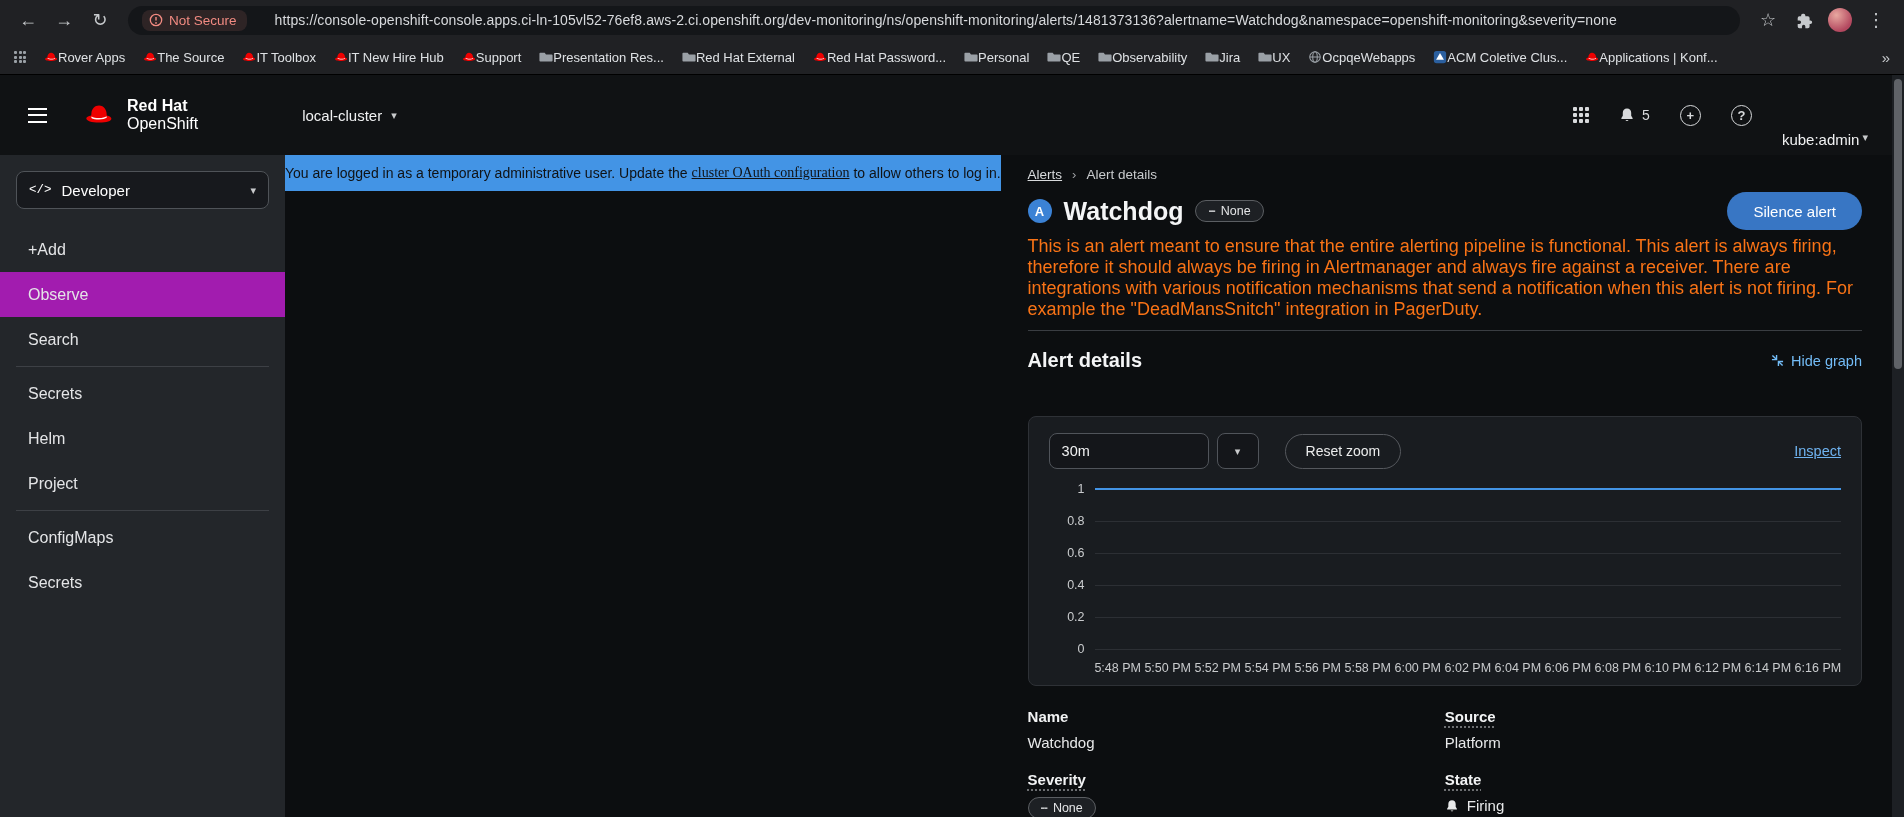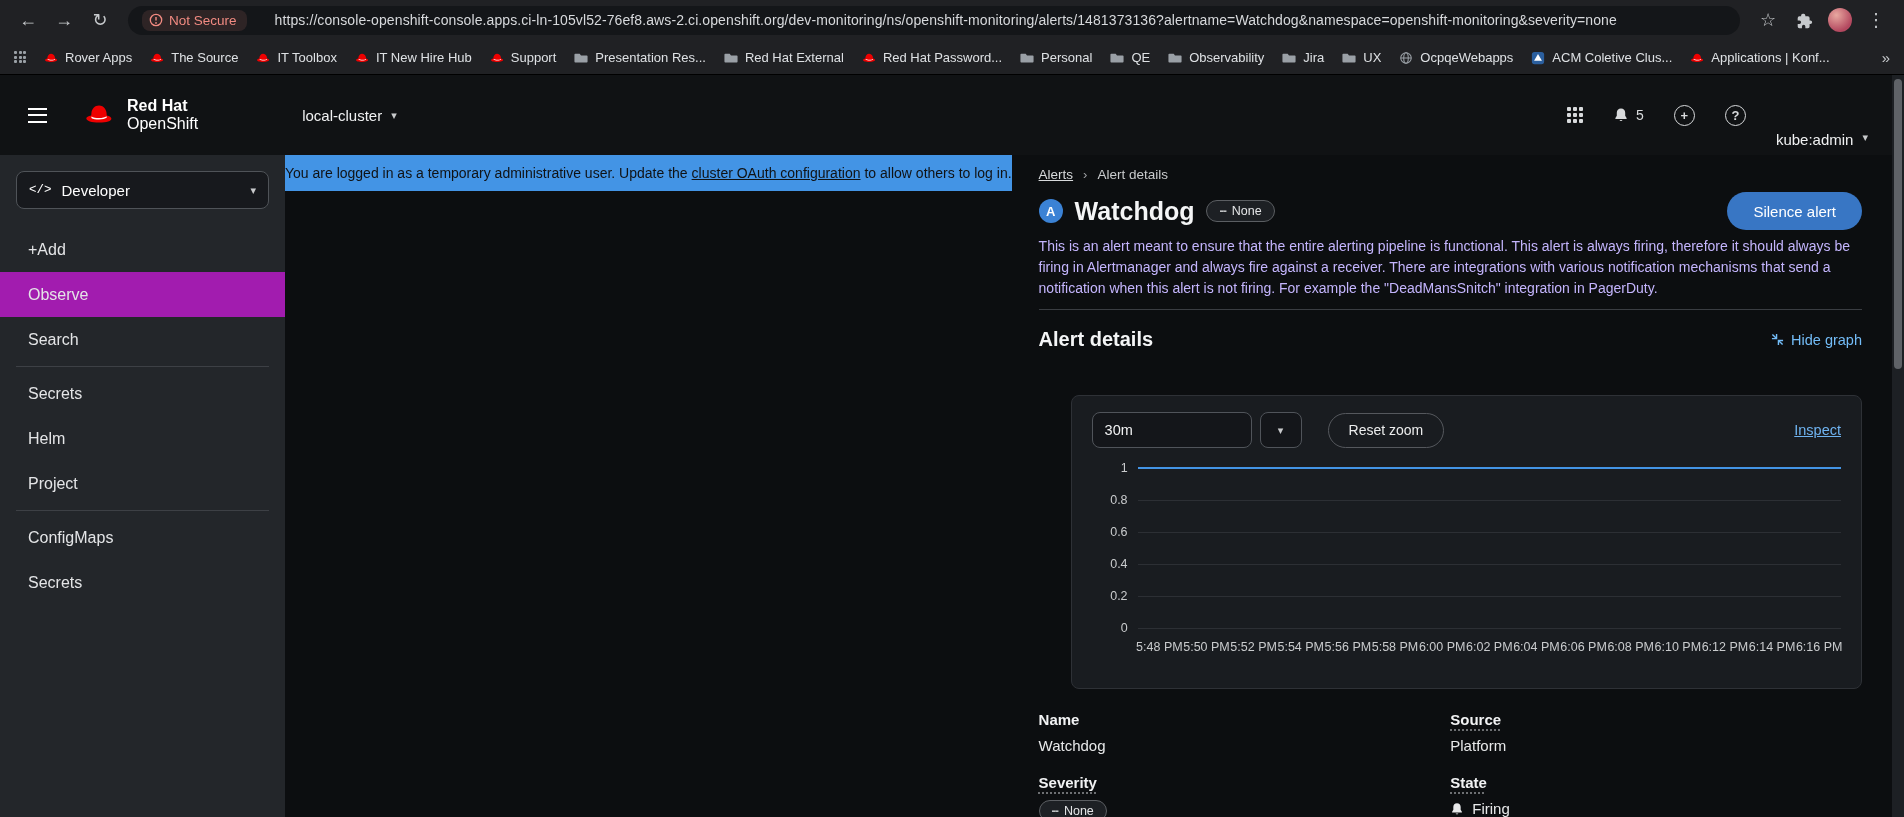--- a/index.html
+++ b/index.html
@@ -14,78 +14,78 @@
   
   .chrome-toolbar { height: 40px; background: #202124; display: flex; align-items: center; padding: 0 12px; gap: 4px; }
   .tb-icon { color: #c6c9cc; font-size: 18px; width: 32px; height: 32px; display: flex; align-items: center; justify-content: center; border-radius: 50%; flex: none; }
   .omnibox { flex: 1; min-width: 0; height: 29px; background: #141619; border-radius: 15px; display: flex; align-items: center; padding: 0 14px; margin: 0 8px; gap: 28px; }
   .sec-badge { display: flex; align-items: center; gap: 6px; color: #f28b82; font-size: 13.5px; background: rgba(242,139,130,.12); padding: 3px 10px 3px 7px; border-radius: 8px; flex: none; }
   .url { color: #d7d9dc; font-size: 14px; white-space: nowrap; overflow: hidden; text-overflow: ellipsis; letter-spacing: .1px; }
   .avatar { width: 24px; height: 24px; border-radius: 50%; background: radial-gradient(circle at 35% 30%, #e8a8a0, #b3485f 70%); margin: 0 4px; flex: none; }
 
   .bookmarks-bar { height: 35px; background: #202124; display: flex; align-items: center; padding: 0 14px; gap: 18px; border-bottom: 1px solid #000; font-size: 13px; color: #dee1e4; }
   .bm-list { display: flex; align-items: center; gap: 18px; min-width: 0; overflow: hidden; }
-  .bm-item { display: flex; align-items: flex-end; gap: 7px; white-space: nowrap; flex: none; }
+  .bm-item { display: flex; align-items: flex-start; white-space: nowrap; flex: none; }
   .bm-ico svg { display: block; }
   .bm-overflow { margin-left: auto; color: #c6c9cc; font-size: 15px; flex: none; }
   .grid9 { display: grid; grid-template-columns: repeat(3, 4px); grid-auto-rows: 4px; gap: 2px; }
   .grid9 i { background: #d8dadc; border-radius: 1px; }
   .grid9.small { grid-template-columns: repeat(3, 3px); grid-auto-rows: 3px; gap: 1.5px; }
   .grid9.small i { background: #9aa0a6; }
 
   
   .app { margin-right: 12px; }
   .masthead { height: 80px; background: #101214; display: flex; align-items: center; padding: 0 24px 0 28px; }
   .hamburger { width: 19px; height: 15px; border-top: 2px solid #fff; border-bottom: 2px solid #fff; position: relative; margin-right: 34px; flex: none; }
   .hamburger::after { content: ""; position: absolute; left: 0; right: 0; top: 4.5px; height: 2px; background: #fff; }
   .brand { display: flex; align-items: center; gap: 10px; }
   .brand-text { line-height: 1.1; font-size: 16px; color: #fff; }
   .brand-line1 { font-weight: 700; }
   .cluster-sel { margin-left: 104px; color: #f0f1f2; font-size: 15px; display: flex; gap: 9px; align-items: center; }
   .caret { font-size: 11px; color: #c8cacc; }
   .mh-right { margin-left: auto; display: flex; align-items: center; gap: 30px; color: #d8dadc; }
   .bell-wrap { display: flex; align-items: center; gap: 7px; font-size: 14px; }
   .circle-icon { width: 21px; height: 21px; border: 1.6px solid #d8dadc; border-radius: 50%; display: flex; align-items: center; justify-content: center; font-size: 13px; font-weight: 700; }
-  .user-menu { display: flex; align-items: flex-start; gap: 9px; font-size: 15px; color: #f0f1f2; margin-top: 48px; }
+  .user-menu { display: flex; align-items: flex-start; gap: 3px; font-size: 15px; color: #f0f1f2; margin-top: 48px; }
 
   
   .below { display: flex; height: 662px; }
   .sidebar { width: 285px; background: #23262a; flex: none; display: flex; flex-direction: column; padding-top: 16px; }
   .perspective { margin: 0 16px; height: 38px; border: 1px solid #4f5358; border-radius: 8px; background: #17191d; display: flex; align-items: center; gap: 10px; padding: 0 12px; color: #fff; font-size: 15px; flex: none; }
   .persp-caret { margin-left: auto; }
   .code-icon { font-family: "Liberation Mono", "DejaVu Sans Mono", monospace; font-size: 12.5px; color: #fff; }
   #nav-groups { margin-top: 18px; }
   .nav-item { height: 45px; display: flex; align-items: center; padding: 0 28px; font-size: 16px; color: #e4e5e7; }
   .nav-item.active { background: #a21caf; }
   .nav-divider { height: 1px; background: #3d4045; margin: 4px 16px; }
 
   .content { flex: 1; min-width: 0; display: flex; overflow: hidden; }
   .banner { height: 36px; background: #4394e5; color: #101214; display: flex; align-items: center; justify-content: center; font-size: 14px; flex: none; }
-  .banner-link { color: #101214; text-decoration: underline; cursor: pointer; margin: 0 4px; }
+  .banner-link { color: #101214; text-decoration: underline; cursor: pointer; margin: 0 4px; font-family: Liberation Serif, serif; }
   .content-pad { padding: 0 30px 0 27px; flex: 1; overflow: hidden; }
 
   .breadcrumb { margin-top: 12px; font-size: 13.5px; display: flex; align-items: center; gap: 10px; color: #c9cbcd; }
   .breadcrumb a { color: #d8dadc; text-decoration: underline; cursor: pointer; }
   .sep { color: #9ea1a4; font-size: 13px; }
 
   .title-row { margin-top: 10px; display: flex; align-items: center; gap: 12px; }
   .res-badge { width: 24px; height: 24px; border-radius: 50%; background: #3b82d5; color: #fff; font-size: 13px; font-weight: 700; display: flex; align-items: center; justify-content: center; flex: none; }
   h1 { font-size: 25px; font-weight: 600; color: #f4f5f6; margin: 0; }
   .sev-pill { border: 1px solid #5b5e62; border-radius: 13px; padding: 3px 12px; font-size: 12.5px; color: #e4e5e7; display: inline-flex; align-items: center; gap: 6px; background: #1d2024; }
   .sev-dash { letter-spacing: -1px; color: #c0c2c4; font-weight: 700; }
   .btn-primary { margin-left: auto; background: #3876c4; color: #fff; border: none; border-radius: 20px; height: 38px; padding: 0 26px; font-size: 15px; font-family: inherit; cursor: pointer; }
 
-  .desc { margin: 6px 0 0; max-width: 1420px; font-size: 14px; line-height: 21px; color: #c4b5fd; }
+  .desc { margin: 6px 0 0; max-width: 1420px; font-size: 18px; line-height: 21px; color: #f97316; }
   .divider { border: none; border-top: 1px solid #3a3d42; margin: 10px 0 0; }
 
   .section-head { margin-top: 18px; display: flex; align-items: center; }
   h2 { font-size: 20px; font-weight: 700; color: #f4f5f6; margin: 0; }
   .hide-graph { margin-left: auto; color: #73bcf7; font-size: 14.5px; display: flex; align-items: center; gap: 7px; text-decoration: none; cursor: pointer; }
 
-  .chart-card { margin-top: 44px; background: #191c20; border: 1px solid #2e3136; border-radius: 8px; padding: 16px 20px 30px; margin-left: 32px; }
+  .chart-card { margin-top: 44px; background: #191c20; border: 1px solid #2e3136; border-radius: 8px; padding: 16px 20px 6px; }
   .chart-controls { display: flex; align-items: center; gap: 8px; }
   .timespan-box { width: 160px; height: 36px; border: 1px solid #50545a; border-radius: 8px; background: #14161a; display: flex; align-items: center; padding: 0 12px; font-size: 14.5px; color: #f0f1f2; }
   .caret-btn { width: 42px; height: 36px; border: 1px solid #50545a; border-radius: 8px; background: #14161a; color: #c8cacc; font-size: 11px; cursor: pointer; }
   .btn-secondary { margin-left: 18px; height: 35px; border: 1px solid #55585d; border-radius: 18px; background: transparent; color: #eceded; font-size: 14px; padding: 0 20px; font-family: inherit; cursor: pointer; }
   .inspect { margin-left: auto; color: #6fb3f0; text-decoration: underline; font-size: 14.5px; cursor: pointer; }
 
   .plot-wrap { margin-top: 20px; }
   .plot { position: relative; margin-left: 46px; height: 160px; }
   .gridline { position: absolute; left: 0; right: 0; height: 1px; background: #2c2f34; }
   .ytick { position: absolute; left: -46px; width: 36px; text-align: right; transform: translateY(-50%); font-size: 12.5px; color: #c9cbcd; }

